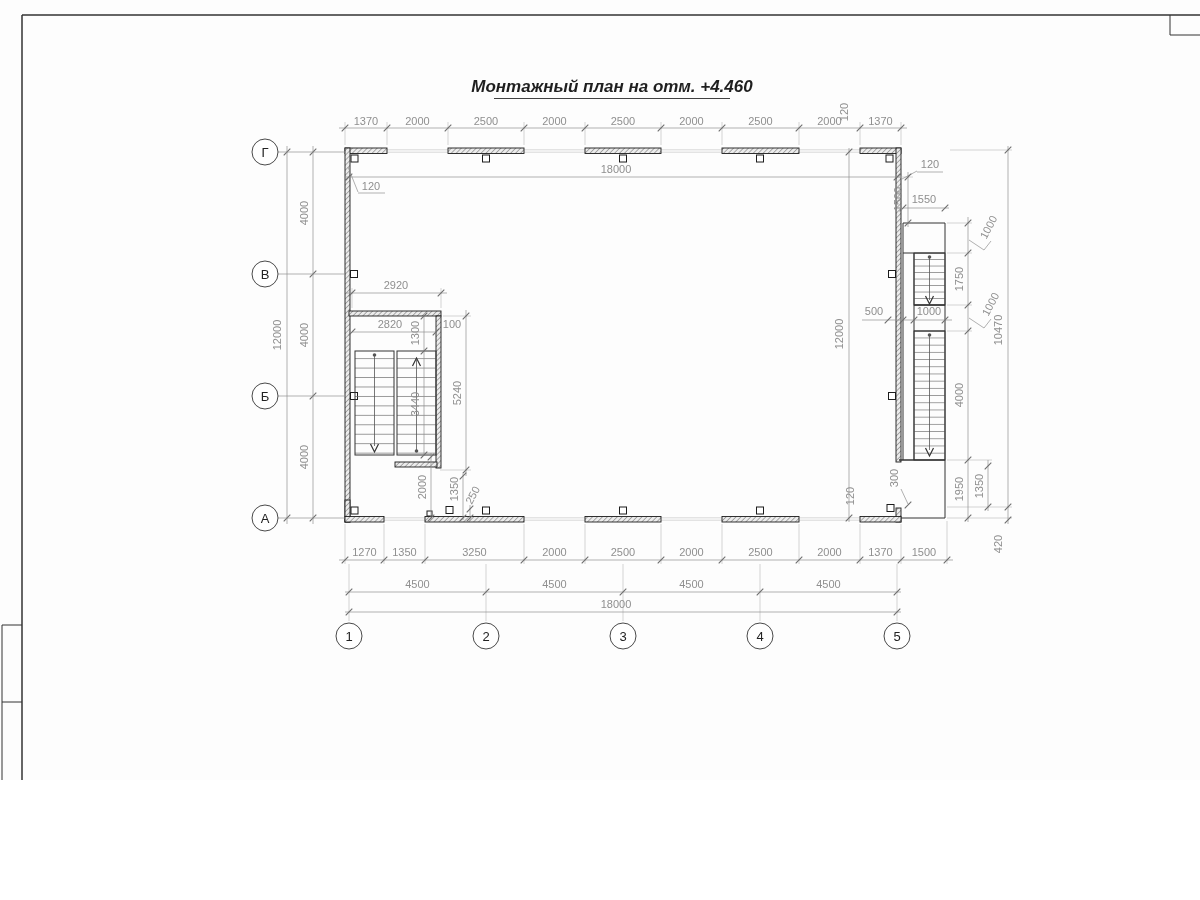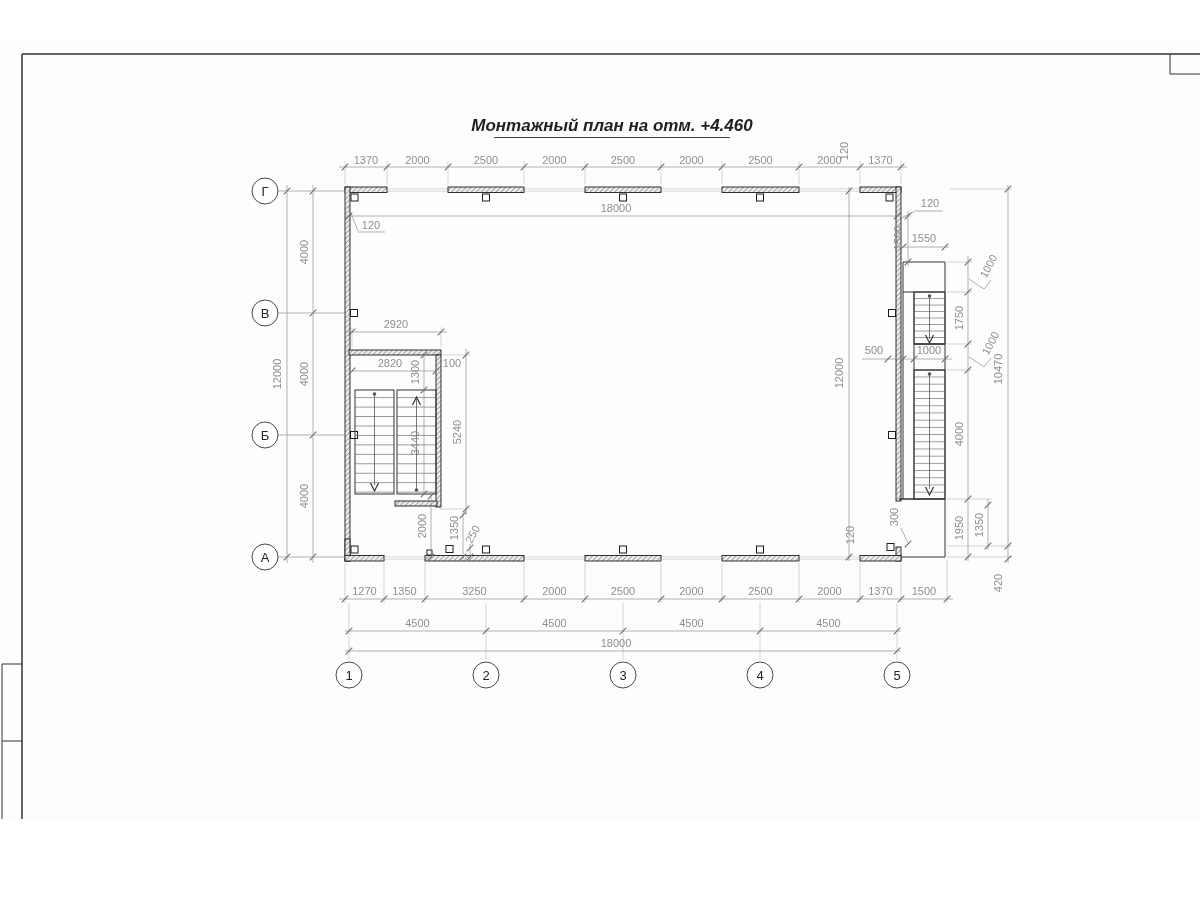--- a/index.html
+++ b/index.html
@@ -1,17 +1,17 @@
 <!DOCTYPE html>
 <html><head>
 <meta charset="utf-8">
 <style>
   html,body{margin:0;padding:0;background:#fff;}
   .stage{position:relative;width:1200px;height:780px;background:#fdfdfd;overflow:hidden;
-         font-family:"Liberation Sans",sans-serif;margin-top:39px;}
+         font-family:"Liberation Sans",sans-serif;}
   svg text{font-family:"Liberation Sans",sans-serif;}
   .dim{font-size:11px;fill:#8f8f8f;}
   .axis{font-size:13px;fill:#222;}
   .title-t{font-size:17px;font-style:italic;font-weight:bold;fill:#1f1f1f;}
   .dl{stroke:#8f8f8f;stroke-width:0.7;fill:none;}
   .ext{stroke:#b8b8b8;stroke-width:0.6;}
   .pl{stroke:#333;stroke-width:1;fill:none;}
   .plb{stroke:#333;stroke-width:1.6;fill:none;}
   .frame{stroke:#333;stroke-width:1.5;fill:none;}
   .frame2{stroke:#333;stroke-width:1;fill:none;}

